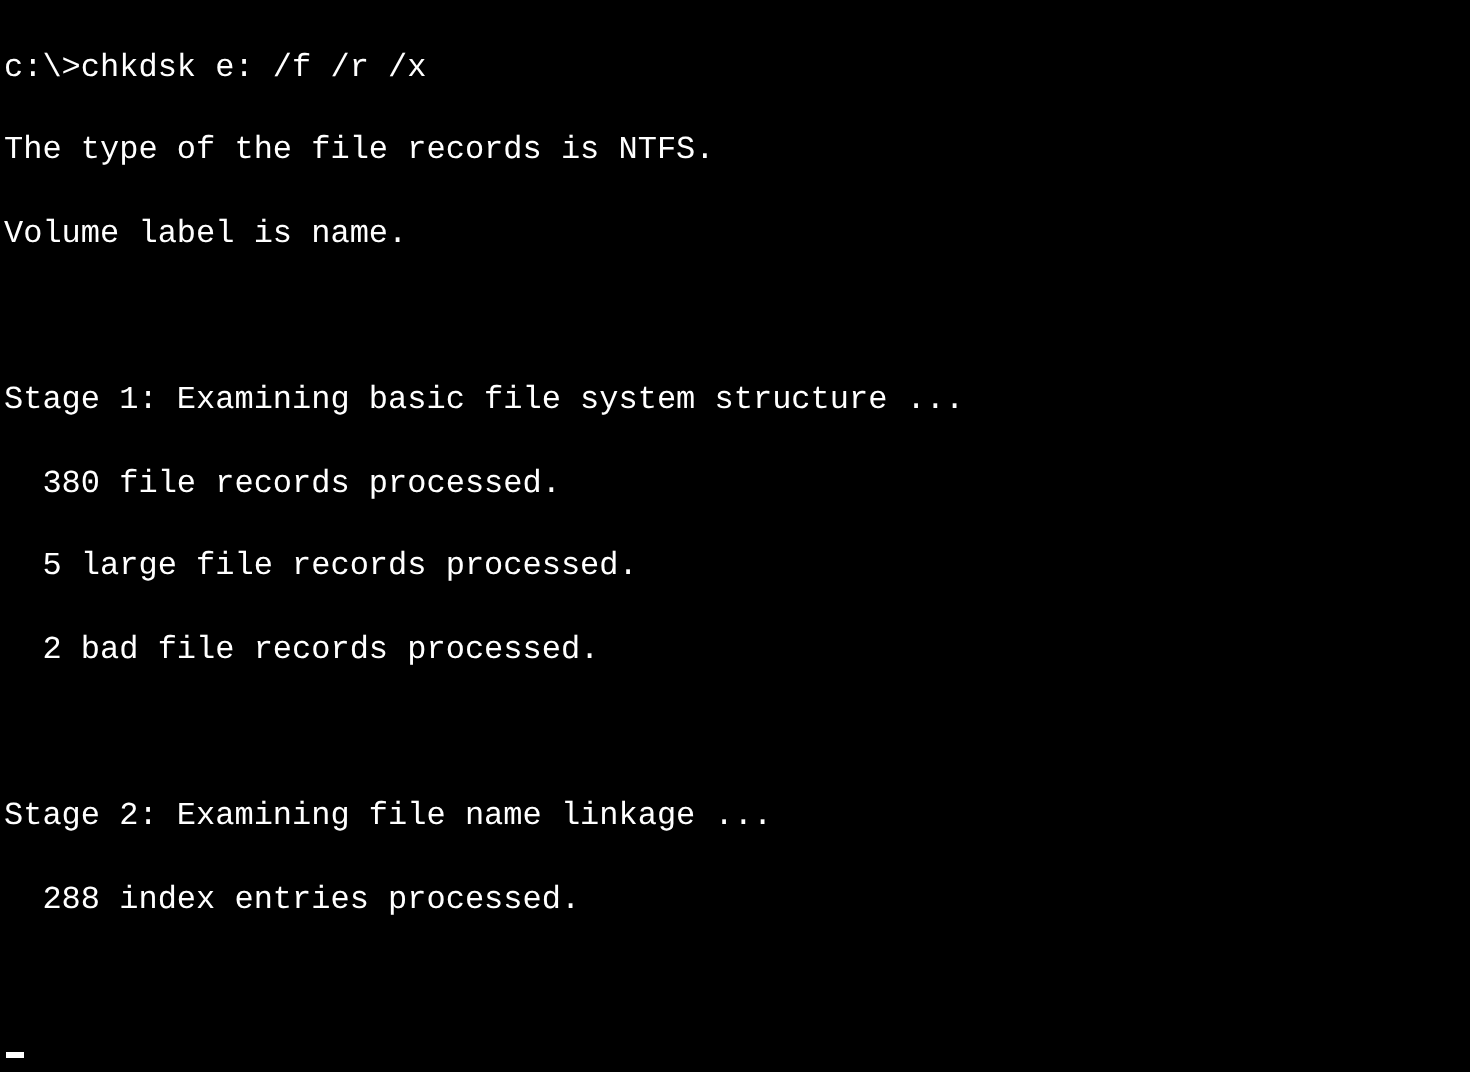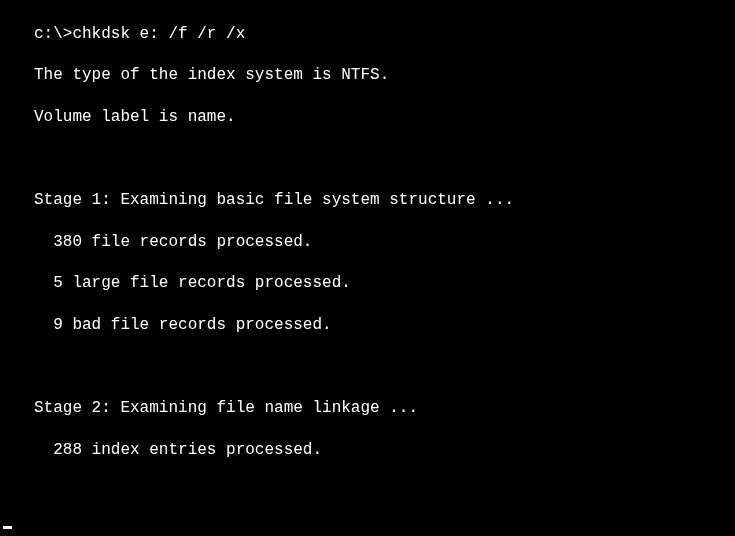--- a/index.html
+++ b/index.html
@@ -17,46 +17,45 @@
       padding: 3px 2px;
       line-height: 1.3;
       overflow: hidden;
       position: relative;
     }
     .terminal {
       white-space: pre;
     }
     .line {
       display: block;
-      margin-left: 32px;
     }
     .blank {
       height: 20.8px;
     }
     .cursor {
       display: inline-block;
       width: 9px;
       height: 3px;
       background: #fff;
       vertical-align: bottom;
       margin-bottom: 1px;
     }
   </style>
 </head>
 <body>
 
 <div class="terminal">
 <span class="line">c:\&gt;chkdsk e: /f /r /x</span>
-<span class="line">The type of the index system is NTFS.</span>
+<span class="line">The type of the file records is NTFS.</span>
 <span class="line">Volume label is name.</span>
 <div class="blank"></div>
 <span class="line">Stage 1: Examining basic file system structure ...</span>
 <span class="line">  380 file records processed.</span>
 <span class="line">  5 large file records processed.</span>
-<span class="line">  9 bad file records processed.</span>
+<span class="line">  2 bad file records processed.</span>
 <div class="blank"></div>
 <span class="line">Stage 2: Examining file name linkage ...</span>
 <span class="line">  288 index entries processed.</span>
 
 
 
 
 
 
 

